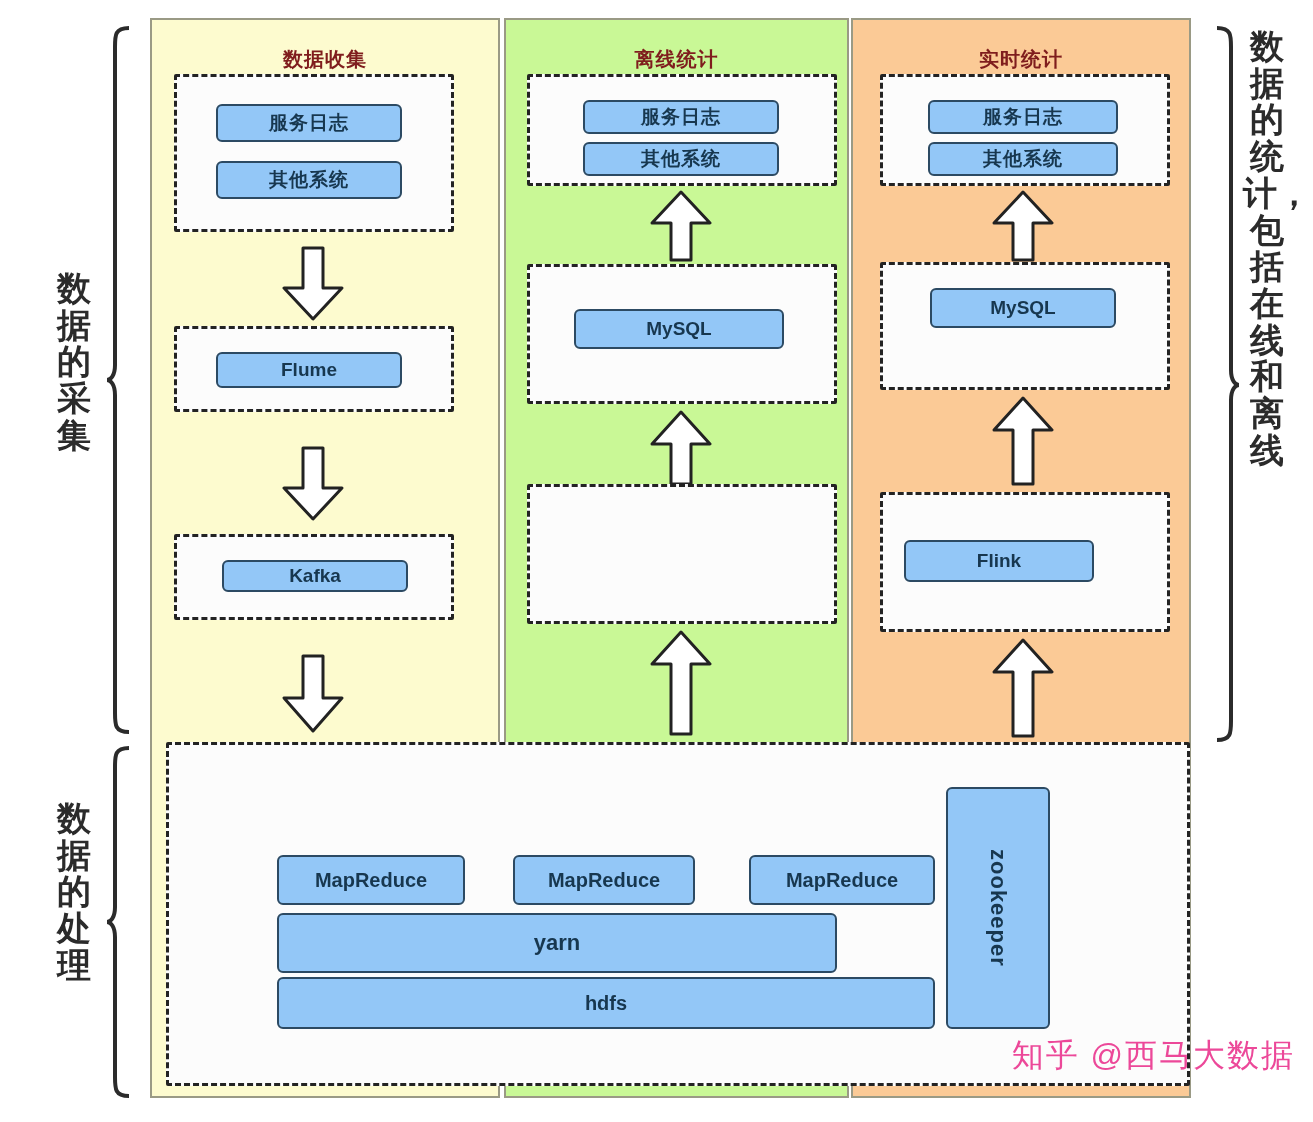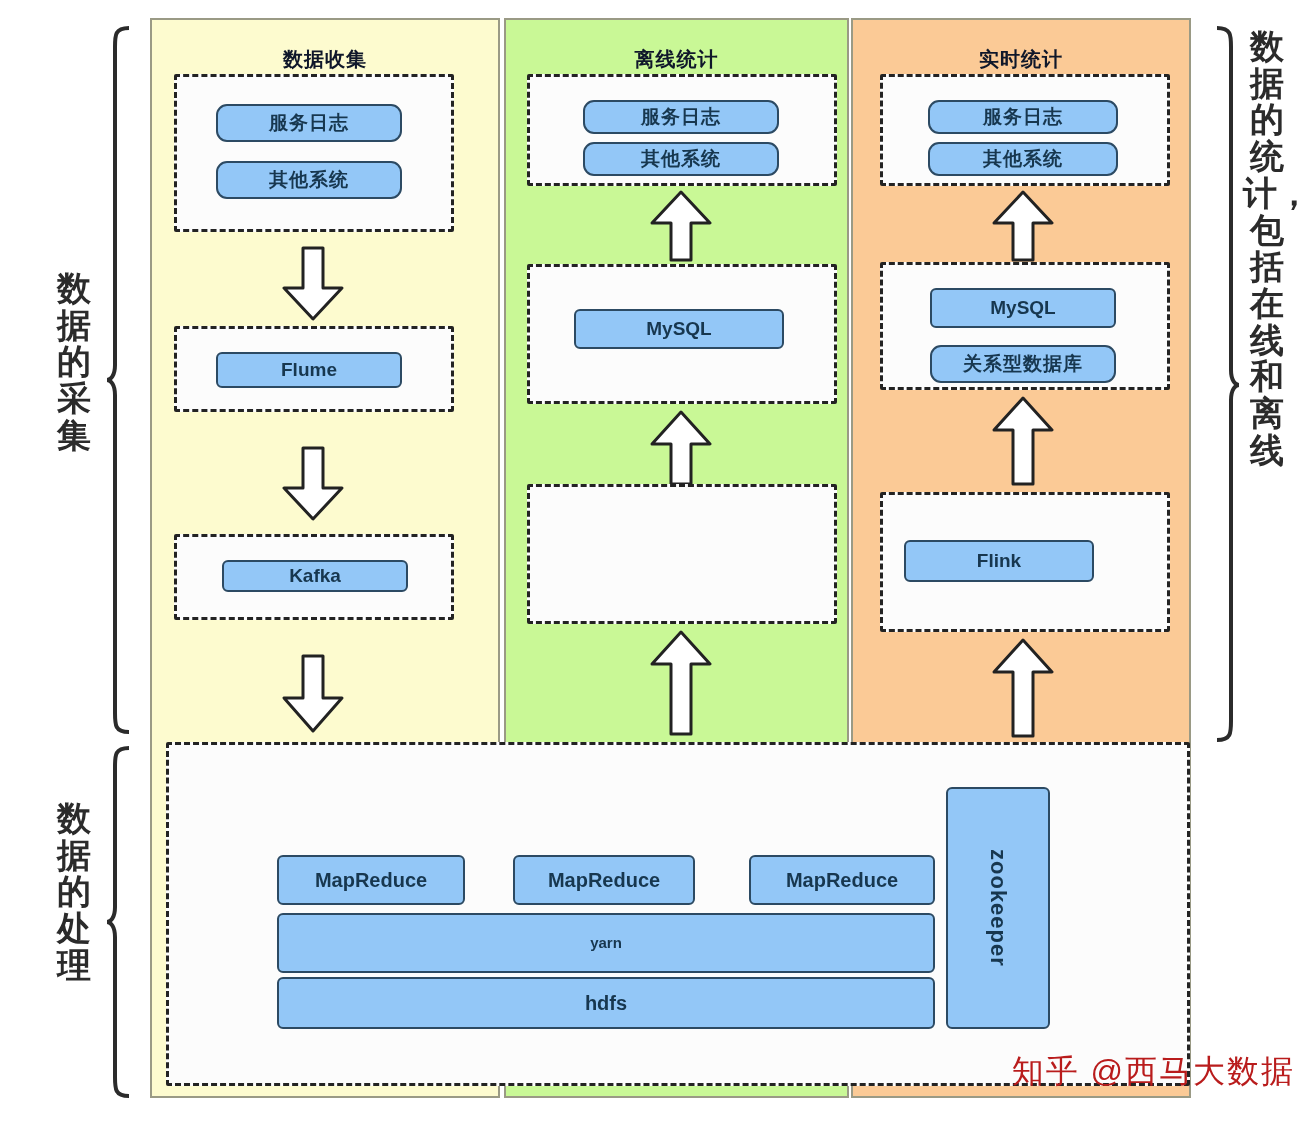--- a/index.html
+++ b/index.html
@@ -29,21 +29,21 @@
   #panel-realtime{ left: 851px;  top: 18px; width: 340px; height: 1080px; background: #fbca96; }
 
   .panel-title {
     position: absolute;
     top: 26px;
     left: 0;
     width: 100%;
     text-align: center;
     font-size: 20px;
     font-weight: bold;
-    color: #0f172a;
+    color: #7f1d1d;
     letter-spacing: 1px;
   }
 
   
   .dgroup {
     position: absolute;
     box-sizing: border-box;
     border: 3px dashed #232323;
     background: #fcfcfc;
     border-radius: 2px;
@@ -58,21 +58,21 @@
     border-radius: 6px;
     color: #17374f;
     font-weight: bold;
     display: flex;
     align-items: center;
     justify-content: center;
     text-align: center;
     font-size: 19px;
     line-height: 1.1;
   }
-  .node.cn { font-size: 19px; letter-spacing: 1px; border-radius: 11px; }
+  .node.cn { font-size: 19px; letter-spacing: 1px; }
 
   .node.vertical {
     writing-mode: vertical-rl;
     text-orientation: mixed;
     letter-spacing: 1px;
   }
 
   
   .arrow { position: absolute; }
   .arrow svg { display: block; }
@@ -98,23 +98,23 @@
     color: #2b2b2b;
     line-height: 1.08;
     text-align: center;
     width: 48px;
   }
 
   
   #watermark {
     position: absolute;
     right: 18px;
-    bottom: 28px;
+    bottom: 44px;
     font-size: 32px;
-    color: #b91c1c;
+    color: #ec4899;
     font-weight: normal;
     letter-spacing: 2px;
     white-space: nowrap;
     pointer-events: none;
     margin-top: 13px;
   }
 </style>
 </head>
 <body>
 
@@ -239,23 +239,20 @@
   <div class="arrow" style="left:990px; top:190px;">
     <svg width="66" height="72" viewBox="0 0 66 72">
       <path d="M33 2 L62 33 L43 33 L43 70 L23 70 L23 33 L4 33 Z" fill="#ffffff" stroke="#222222" stroke-width="3" stroke-linejoin="round"></path>
     </svg>
   </div>
 
   <div class="dgroup" style="left:880px; top:262px; width:290px; height:128px;"></div>
   <div class="node" style="left:930px; top:288px; width:186px; height:40px;">
     <span>MySQL</span>
   </div>
-  <div class="node cn" style="left:930px; top:345px; width:186px; height:38px;">
-    <span>关系型数据库</span>
-  </div>
 
   <div class="arrow" style="left:990px; top:396px;">
     <svg width="66" height="90" viewBox="0 0 66 90">
       <path d="M33 2 L62 34 L43 34 L43 88 L23 88 L23 34 L4 34 Z" fill="#ffffff" stroke="#222222" stroke-width="3" stroke-linejoin="round"></path>
     </svg>
   </div>
 
   <div class="dgroup" style="left:880px; top:492px; width:290px; height:140px;"></div>
   <div class="node" style="left:904px; top:540px; width:190px; height:42px;">
     <span>Flink</span>
@@ -273,21 +270,21 @@
   <div class="node" style="left:277px; top:855px; width:188px; height:50px; font-size:20px;">
     <span>MapReduce</span>
   </div>
   <div class="node" style="left:513px; top:855px; width:182px; height:50px; font-size:20px;">
     <span>MapReduce</span>
   </div>
   <div class="node" style="left:749px; top:855px; width:186px; height:50px; font-size:20px;">
     <span>MapReduce</span>
   </div>
 
-  <div class="node" style="left:277px; top:913px; width:658px; height:60px; font-size:15px;">
+  <div class="node" style="left:277px; top:913px; width:560px; height:60px; font-size:22px;">
     <span>yarn</span>
   </div>
 
   <div class="node" style="left:277px; top:977px; width:658px; height:52px; font-size:20px;">
     <span>hdfs</span>
   </div>
 
   <div class="node vertical" style="left:946px; top:787px; width:104px; height:242px; font-size:22px;">
     <span>zookeeper</span>
   </div>

